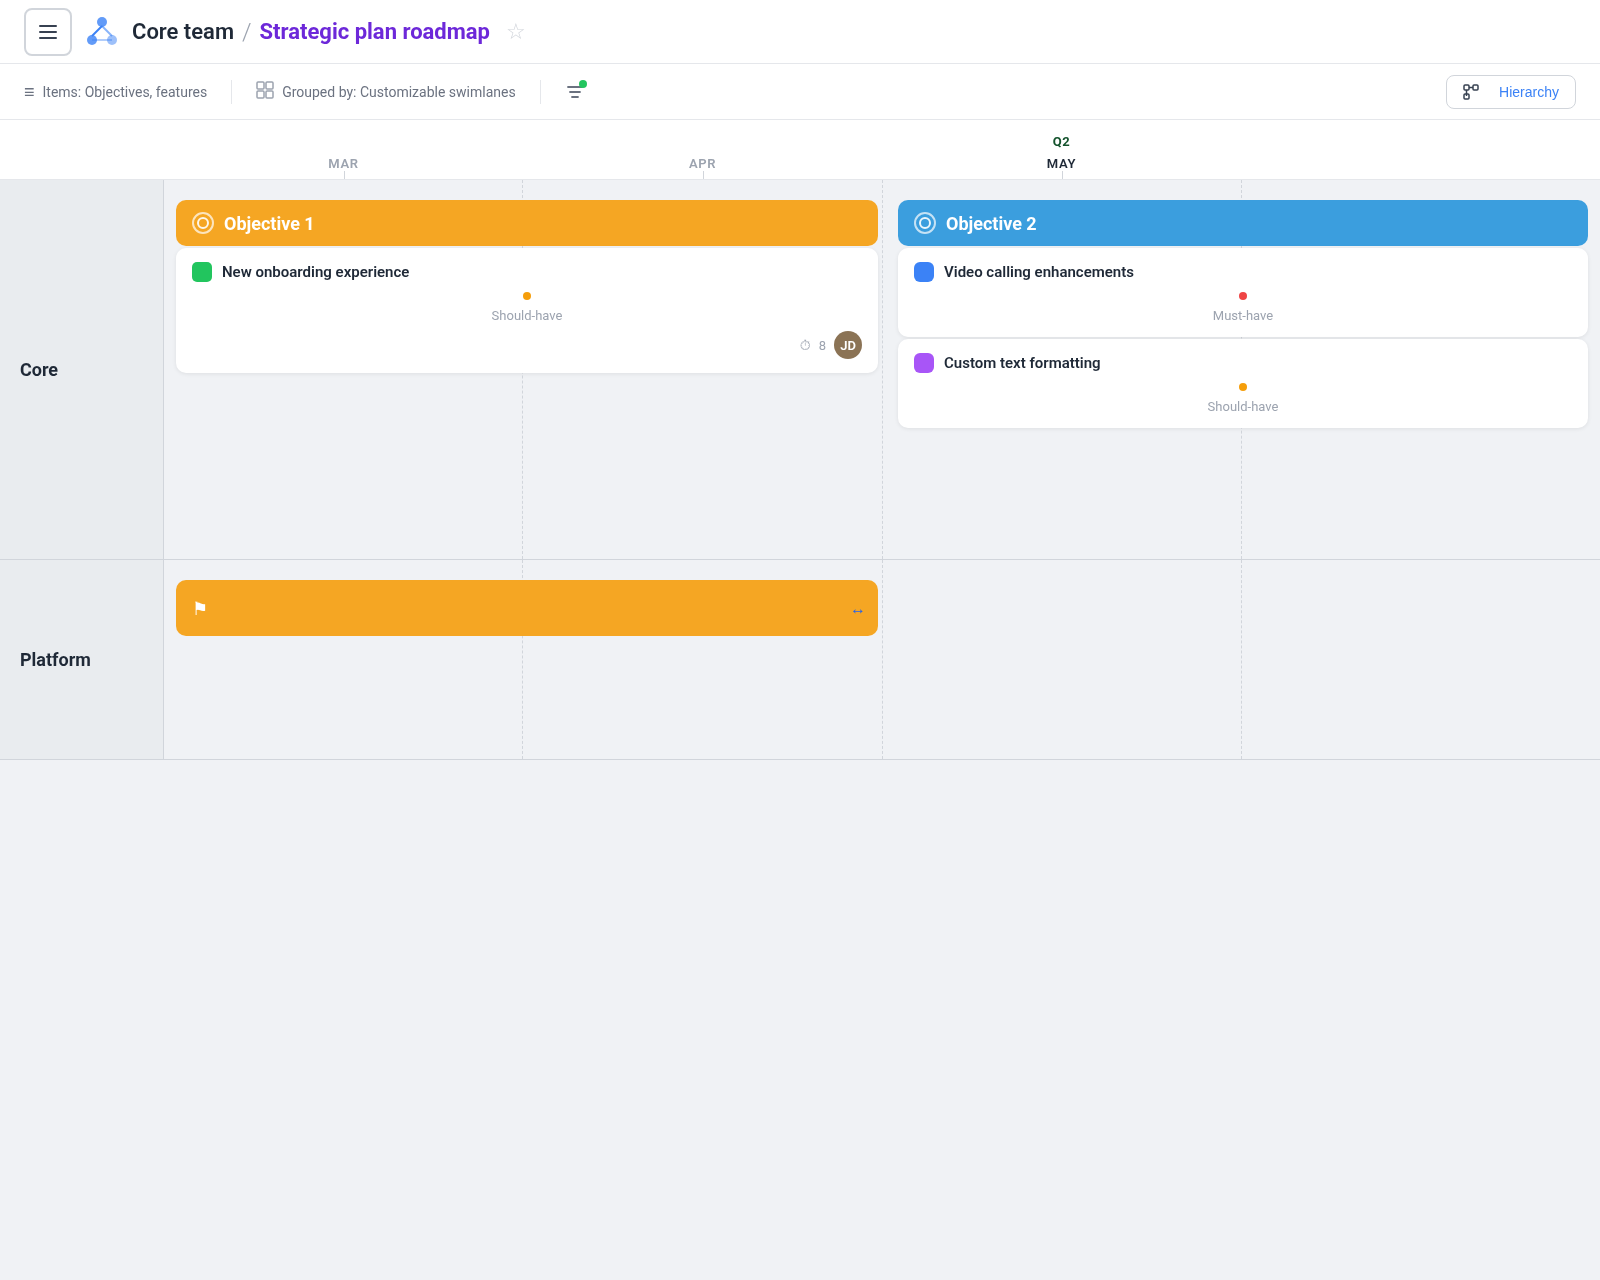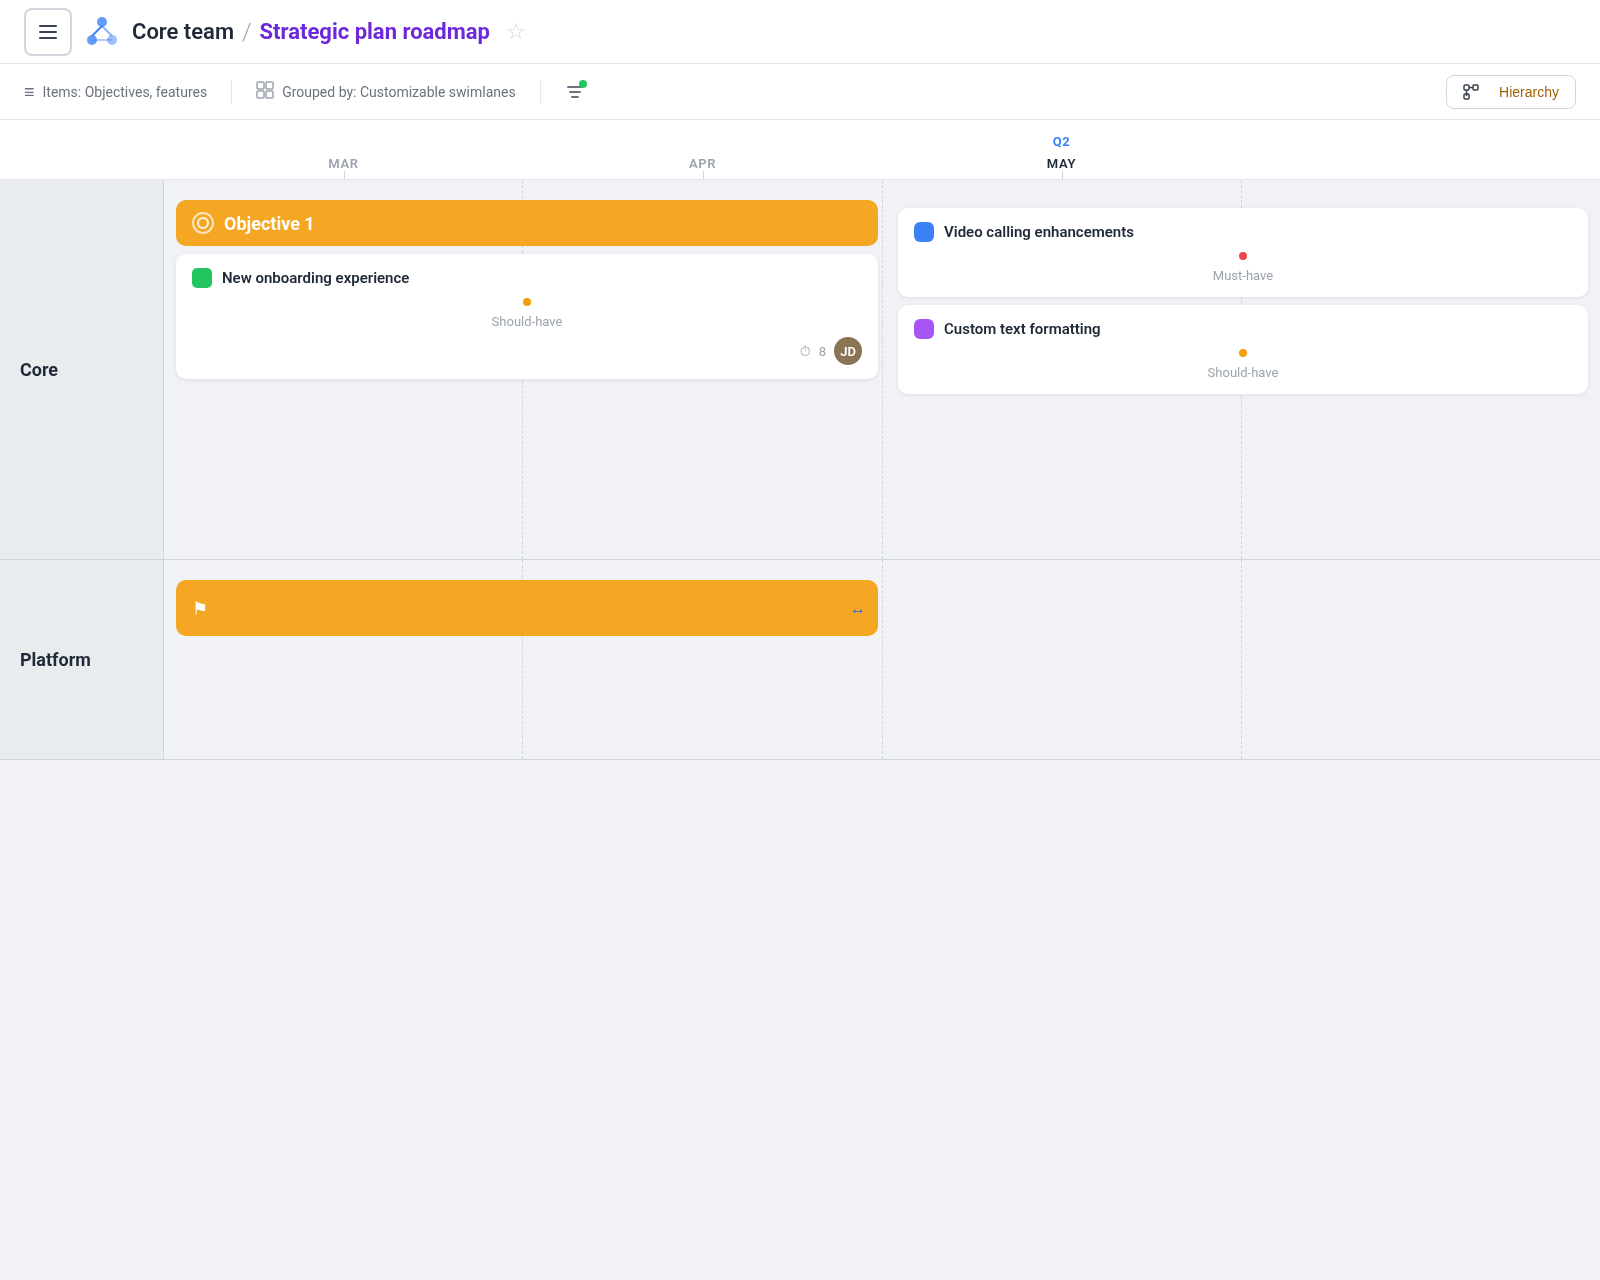--- a/index.html
+++ b/index.html
@@ -46,21 +46,21 @@
       display: flex; align-items: center; gap: 8px;
       font-size: 14px; color: #6b7280; cursor: pointer;
     }
     .toolbar-separator { width: 1px; height: 24px; background: #e5e7eb; }
     .hierarchy-btn {
       margin-left: auto;
       border: 1px solid #d1d5db;
       border-radius: 8px;
       padding: 8px 16px;
       display: flex; align-items: center; gap: 20px;
-      font-size: 14px; color: #a16207; font-weight: 500;
+      font-size: 14px; color: #3b82f6; font-weight: 500;
       cursor: pointer; background: #fff;
     }
     .filter-icon-container { position: relative; }
     .filter-dot { width: 8px; height: 8px; background: #22c55e; border-radius: 50%; position: absolute; top: -2px; right: -2px; }
 
     
     .timeline-header {
       background: #fff;
       border-bottom: 1px solid #e5e7eb;
       height: 60px;
@@ -71,21 +71,21 @@
     }
     .month-col { flex: 1; text-align: center; font-size: 13px; font-weight: 600; color: #9ca3af; letter-spacing: 0.05em; position: relative; }
     .month-col.highlight { color: #1f2937; }
     .quarter-label {
       position: absolute;
       top: -22px;
       left: 50%;
       transform: translateX(-50%);
       font-size: 13px;
       font-weight: 700;
-      color: #3b82f6;
+      color: #14532d;
     }
     .month-tick { position: absolute; bottom: -8px; left: 50%; width: 1px; height: 8px; background: #d1d5db; }
 
     
     .main-content { display: flex; flex-direction: column; height: calc(1280px - 80px - 56px - 60px); overflow: auto; }
 
     
     .swimlane { display: flex; border-bottom: 1px solid #d1d5db; min-height: 200px; }
     .swimlane-label {
       width: 164px;
@@ -109,21 +109,21 @@
     .objective-header.yellow { background: #f5a623; border-radius: 10px; }
     .objective-header.blue { background: #3b9ede; border-radius: 10px; }
     .objective-icon { width: 22px; height: 22px; border-radius: 50%; border: 2px solid rgba(255,255,255,0.7); display: flex; align-items: center; justify-content: center; flex-shrink: 0; }
     .objective-icon::after { content: ''; width: 8px; height: 8px; border-radius: 50%; border: 2px solid rgba(255,255,255,0.9); }
 
     
     .feature-card {
       background: #fff;
       border-radius: 10px;
       padding: 14px 16px;
-      margin-top: 8px;
+      margin-top: 2px;
       box-shadow: 0 1px 4px rgba(0,0,0,0.08);
     }
     .feature-title { display: flex; align-items: center; gap: 10px; font-size: 15px; font-weight: 600; color: #1f2937; margin-bottom: 10px; }
     .feature-color-dot { width: 20px; height: 20px; border-radius: 5px; flex-shrink: 0; }
     .feature-meta { display: flex; align-items: center; gap: 8px; font-size: 13px; color: #9ca3af; flex-direction: column; }
     .priority-dot { width: 8px; height: 8px; border-radius: 50%; flex-shrink: 0; }
     .priority-orange { background: #f59e0b; }
     .priority-red { background: #ef4444; }
     .meta-right { margin-left: auto; display: flex; align-items: center; gap: 8px; }
     .avatar-real {
@@ -275,20 +275,24 @@
               <div class="avatar-real">
                 JD
               </div>
             </div>
           </div>
         </div>
       </div>
 
       <div class="obj2-block">
 
+        <div class="objective-header blue">
+          <div class="objective-icon"></div>
+          <span>Objective 2</span>
+        </div>
 
         <div class="feature-card">
           <div class="feature-title">
             <div class="feature-color-dot" style="background:#3b82f6; border-radius:6px;"></div>
             <span>Video calling enhancements</span>
           </div>
           <div class="feature-meta">
             <div class="priority-dot priority-red"></div>
             <span>Must-have</span>
           </div>

